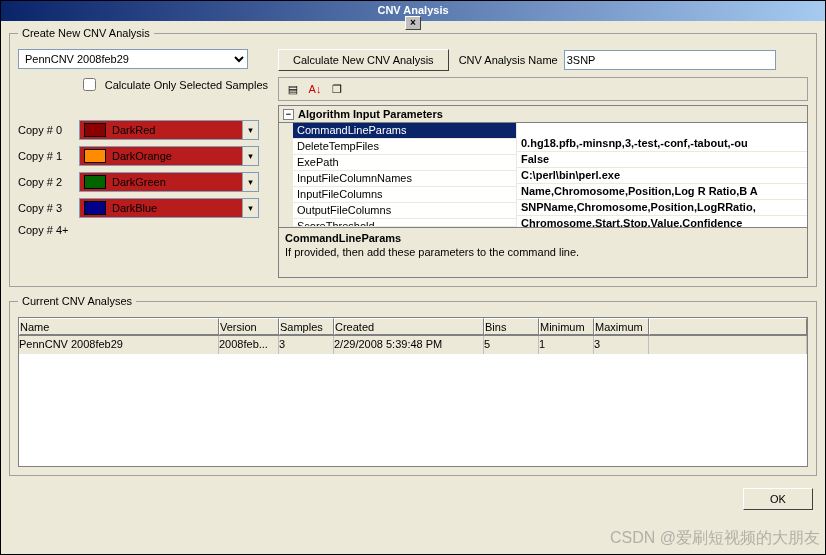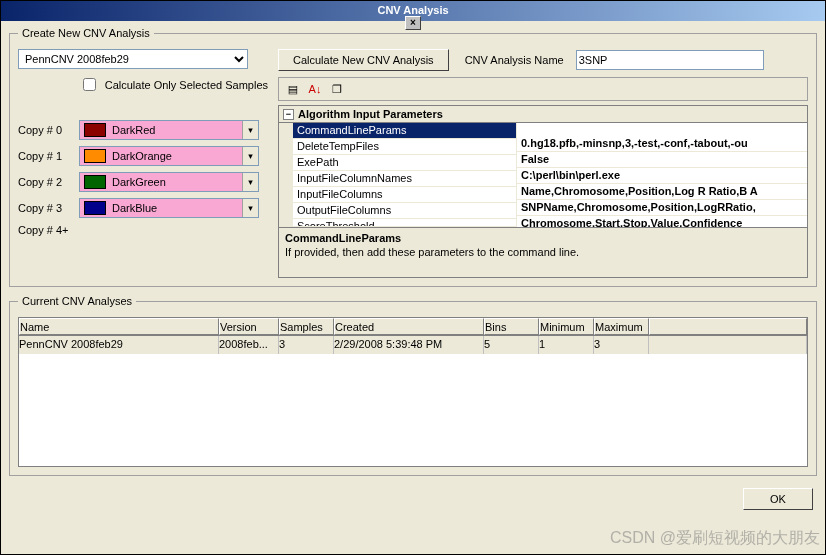--- a/index.html
+++ b/index.html
@@ -50,49 +50,49 @@
     border: 1px solid #7f9db9;
     background: #fff;
     height: 20px;
     padding: 1px 2px;
   }
   .algo-select { width: 230px; }
   .checkbox-row { justify-content: flex-end; margin: 6px 0 26px 0; }
   .copy-label { width: 55px; }
   .color-select {
     display: flex; align-items: center;
-    border: 1px solid #7f9db9; background: #f9a8d4;
+    border: 1px solid #7f9db9; background: #b91c1c;
     height: 20px; width: 180px;
     cursor: pointer;
   }
   .color-swatch {
     width: 22px; height: 14px; margin: 0 4px;
     border: 1px solid #000;
   }
   .color-name { flex: 1; padding-left: 2px; }
   .dd-arrow {
     width: 16px; height: 18px;
     background: #ece9d8;
     border-left: 1px solid #a0a0a0;
     display: flex; align-items: center; justify-content: center;
   }
   .dd-arrow::after { content: '▾'; font-size: 9px; color: #000; }
   .right-col { flex: 1; display: flex; flex-direction: column; }
-  .top-controls { display: flex; align-items: center; gap: 12px; margin-bottom: 6px; }
+  .top-controls { display: flex; align-items: center; gap: 6px; margin-bottom: 6px; }
   button.classic {
     font: inherit;
     background: #ece9d8;
     border: 1px solid #404040;
     border-top-color:#fff; border-left-color:#fff;
     height: 22px;
     padding: 0 14px;
     cursor: pointer;
   }
   .name-label { margin-left: 4px; }
-  .name-input { width: 188px; }
+  .name-input { width: 212px; }
   .toolbar {
     border: 1px solid #a0a0a0;
     background: #ece9d8;
     height: 24px;
     margin-bottom: 4px;
     display: flex; align-items: center; gap: 2px;
     padding: 0 4px;
   }
   .tb-btn {
     width: 20px; height: 20px;

